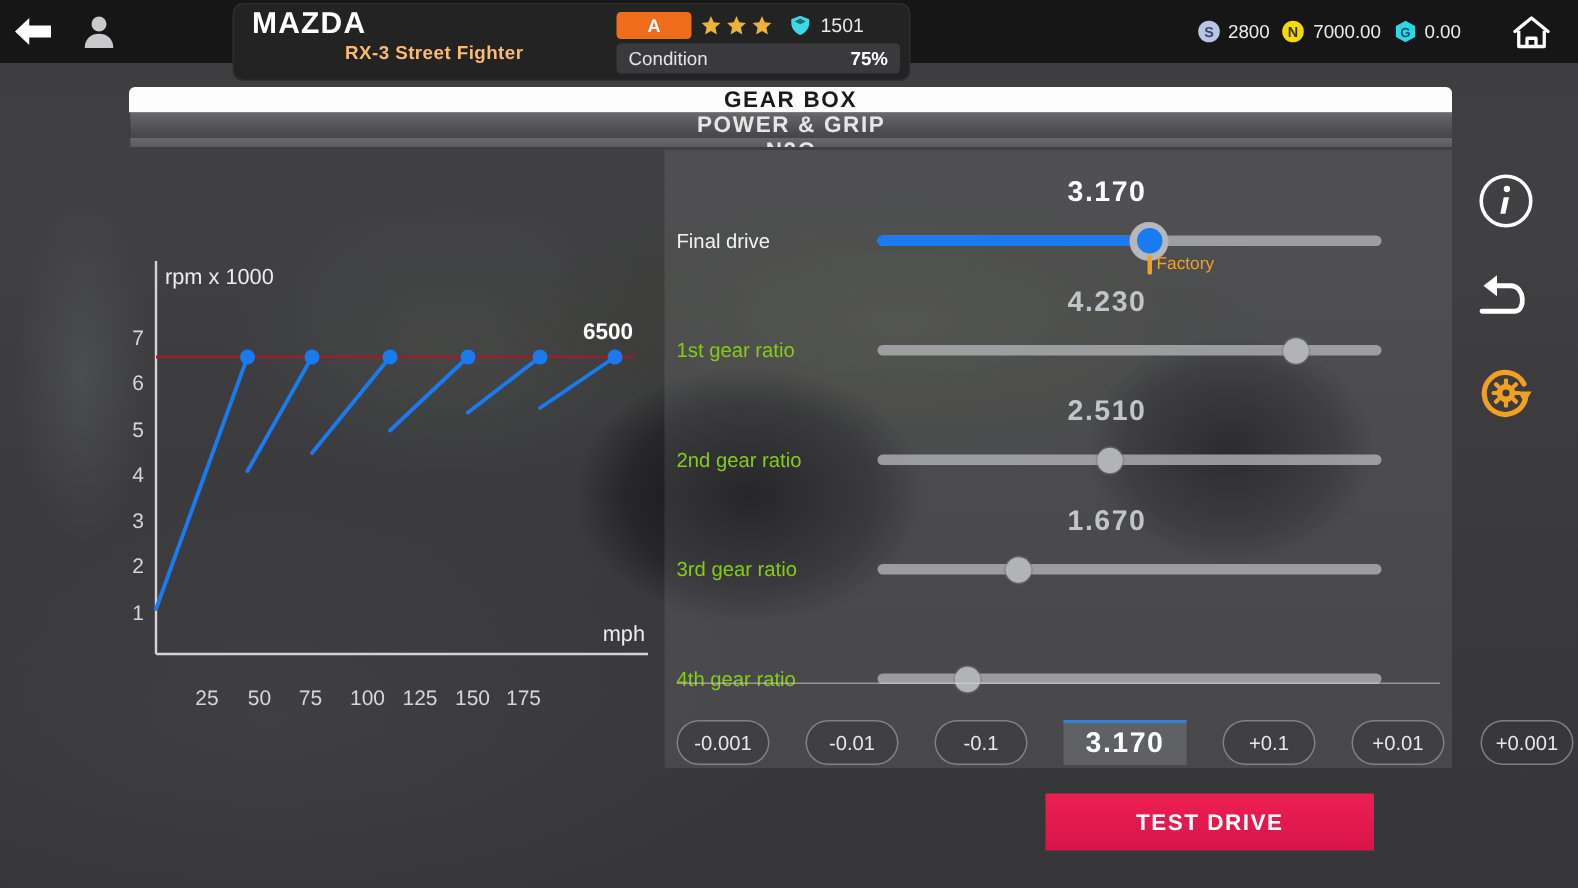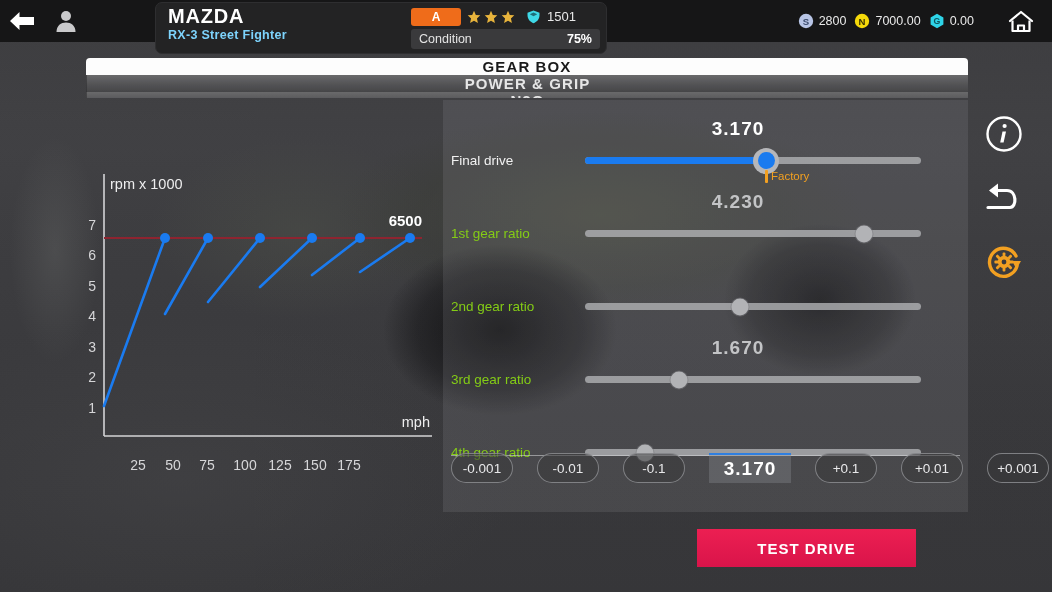--- a/index.html
+++ b/index.html
@@ -58,22 +58,22 @@
     display: flex; align-items: stretch;
     border: 1px solid #2e2e30;
     overflow: hidden;
   }
   .car-names { padding: 4px 0 0 12px; flex: 0 0 255px; }
   .car-make {
     font-size: 20px; font-weight: bold; color: #fff;
     letter-spacing: 0.8px; line-height: 18px;
   }
   .car-model {
-    font-size: 12.5px; font-weight: bold; color: #7dd3fc;
-    letter-spacing: 0.3px; line-height: 17px; margin-top: 2px;
+    font-size: 12.5px; font-weight: bold; color: #fdba74;
+    letter-spacing: 0.3px; line-height: 17px; margin-top: 2px; text-align: center;
   }
   .car-right { flex: 1; padding: 4px 6px 0 0; }
   .car-stats { display: flex; align-items: center; gap: 6px; height: 19px; }
   .class-badge {
     width: 50px; height: 18px; border-radius: 3px;
     background: #ef6c1a;
     color: #fff; font-size: 12px; font-weight: bold;
     display: flex; align-items: center; justify-content: center;
   }
   .stars { display: flex; gap: 3px; }
@@ -195,21 +195,21 @@
   }
   .factory-tick { width: 3px; height: 13px; background: #f2a021; border-radius: 1px; }
   .factory-txt { font-size: 11.5px; color: #f2a021; line-height: 12px; }
 
   .divider {
     position: absolute; left: 8px; top: 355px;
     width: 509px; height: 1px;
     background: rgba(215,216,218,0.55);
   }
   .steppers {
-    position: absolute; left: 8px; top: 351px;
+    position: absolute; left: 8px; top: 378px;
     width: 509px; height: 34px;
     display: flex; align-items: center; justify-content: space-between; gap: 24px;
   }
   .step-btn {
     height: 30px; min-width: 62px; padding: 0 12px;
     border-radius: 15px;
     border: 1px solid rgba(140,141,144,0.85);
     background: rgba(56,56,59,0.55);
     color: #e8e8ea; font-size: 13.5px;
     display: flex; align-items: center; justify-content: center;
@@ -408,20 +408,21 @@
 
     <div class="slider-row" style="top:81px">
       <div class="sl-value off">4.230</div>
       <div class="sl-label dim">1st gear ratio</div>
       <div class="sl-track">
         <div class="sl-thumb plain" style="left:83%"></div>
       </div>
     </div>
 
     <div class="slider-row" style="top:154px">
+      <div class="sl-value off">2.510</div>
       <div class="sl-label dim">2nd gear ratio</div>
       <div class="sl-track">
         <div class="sl-thumb plain" style="left:46%"></div>
       </div>
     </div>
 
     <div class="slider-row" style="top:227px">
       <div class="sl-value off">1.670</div>
       <div class="sl-label dim">3rd gear ratio</div>
       <div class="sl-track">

